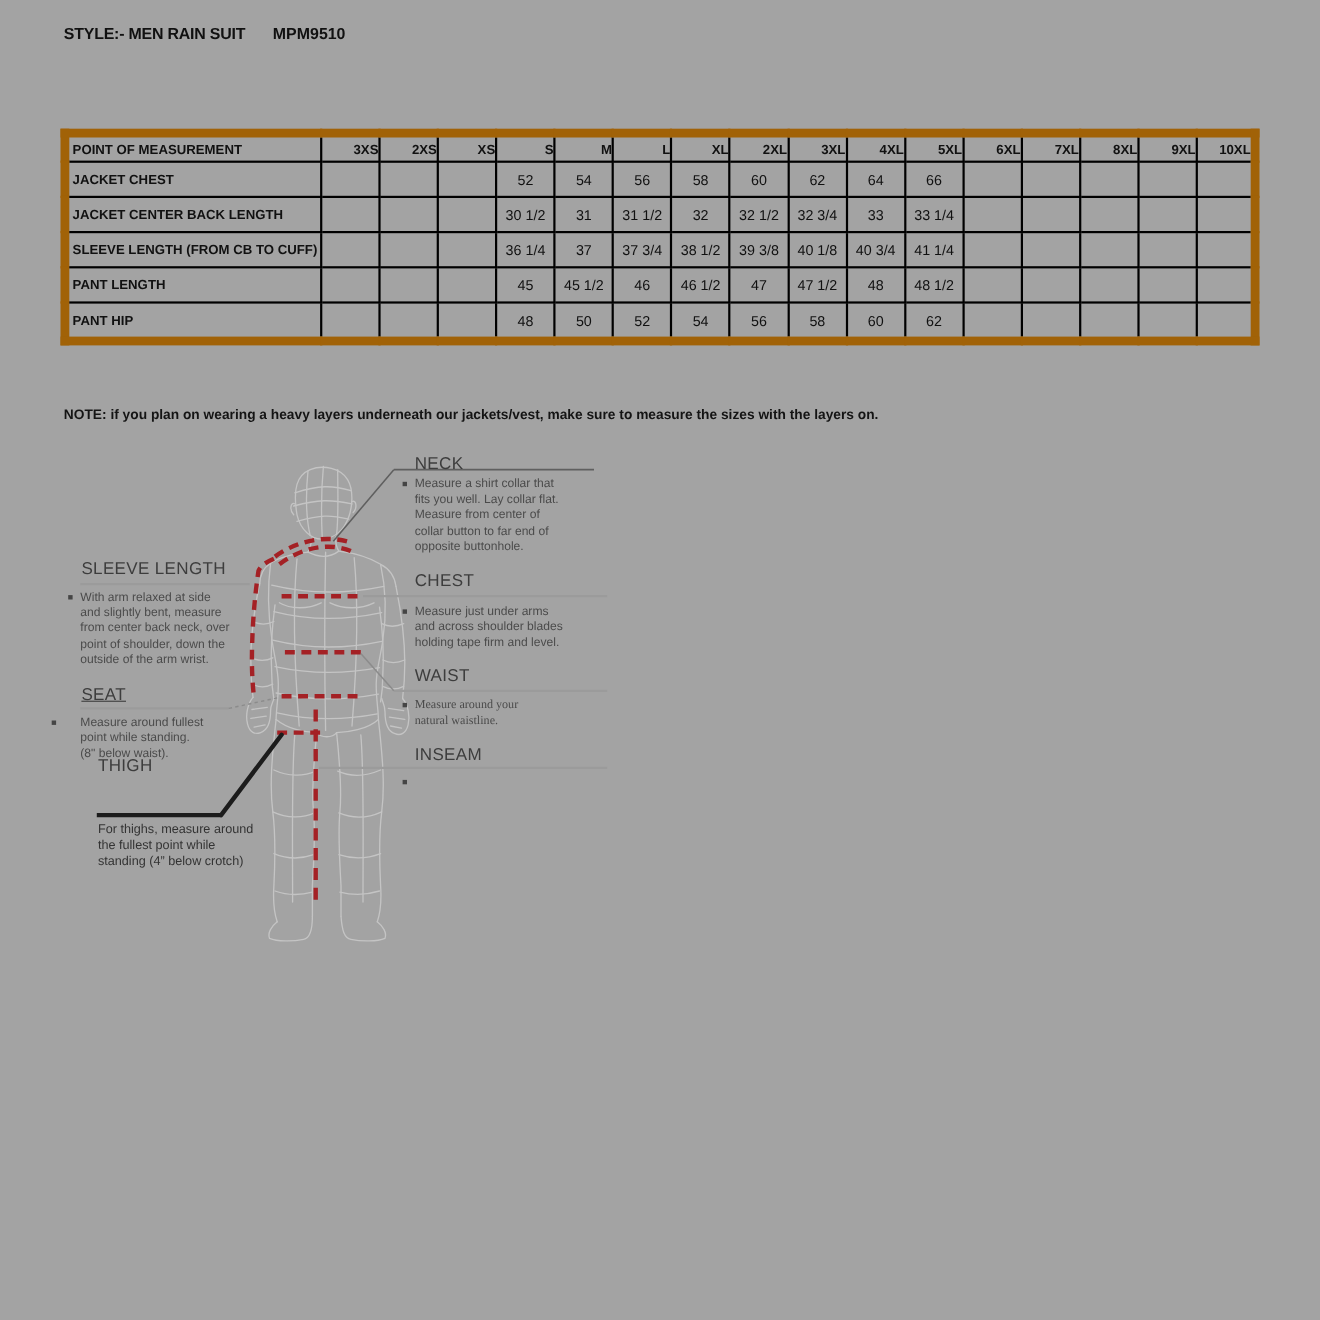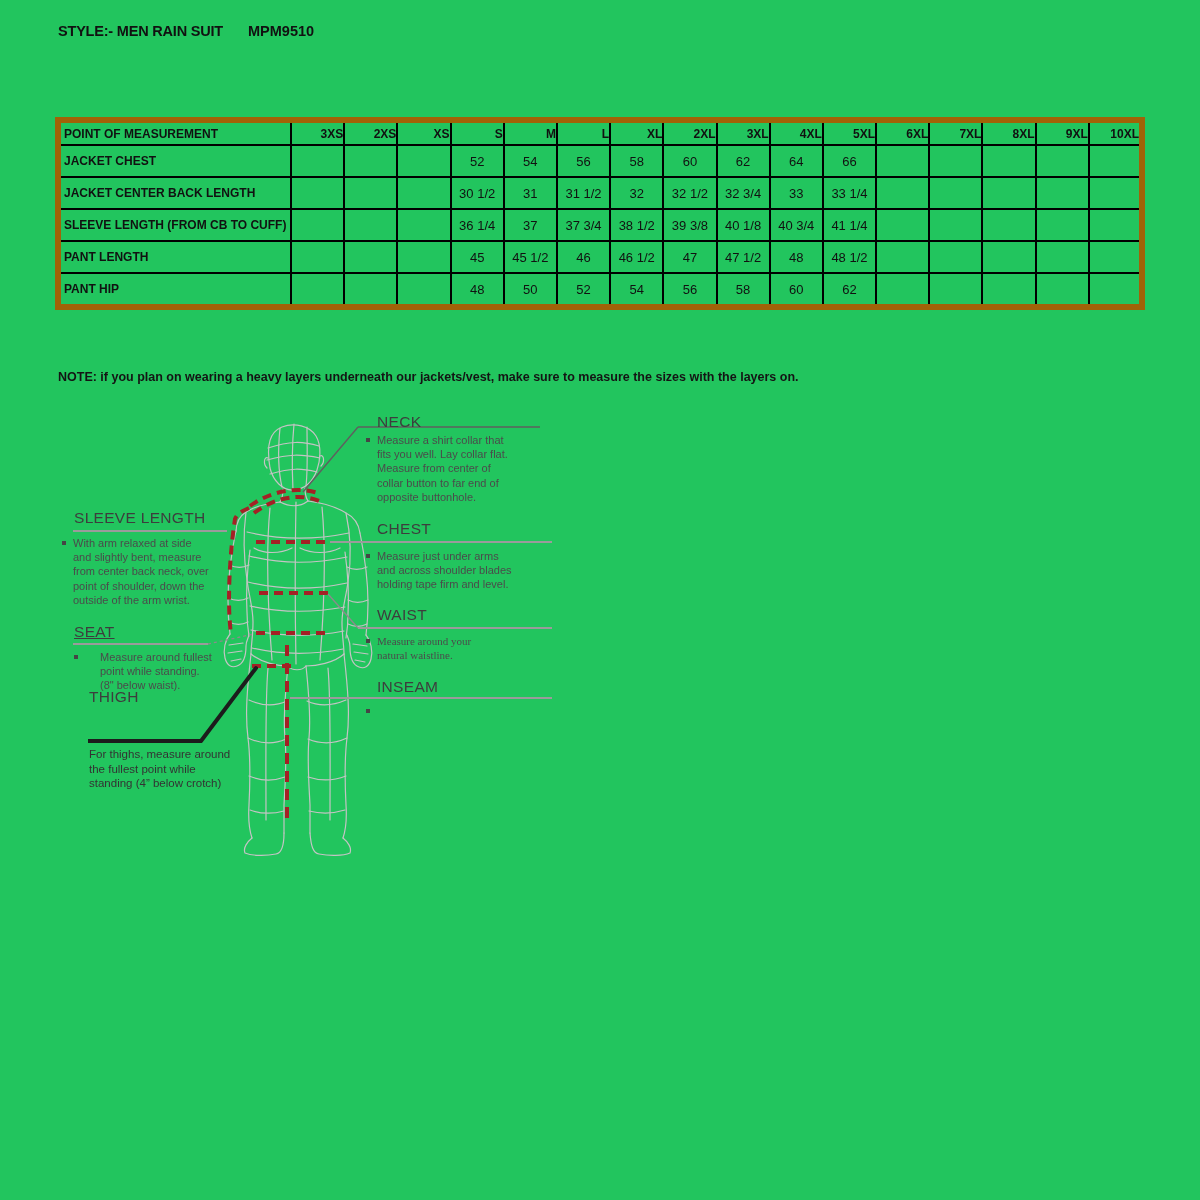--- a/index.html
+++ b/index.html
@@ -1,26 +1,26 @@
 <!DOCTYPE html>
 <html><head>
 <meta charset="utf-8">
 <style>
   html,body{margin:0;padding:0;background:#fff;}
-  .page{position:relative;width:1200px;height:1200px;background:#22c55e;overflow:hidden;
+  .page{position:relative;width:1200px;height:1200px;background:#a3a3a3;overflow:hidden;
         font-family:"Liberation Sans",sans-serif;color:#111;}
 
   
   .doc-title{position:absolute;left:58px;top:23px;font-size:14.5px;font-weight:bold;
              letter-spacing:-0.2px;white-space:nowrap;}
   .doc-code{position:absolute;left:248px;top:23px;font-size:14.5px;font-weight:bold;white-space:nowrap;}
 
   
   table.size{position:absolute;left:55px;top:117px;width:1090px;border-collapse:collapse;
-             table-layout:fixed;border:6px solid #a16207;}
+             table-layout:fixed;border:8px solid #a16207;}
   table.size th,table.size td{border:2px solid #000;padding:0;overflow:hidden;white-space:nowrap;}
   table.size thead th{height:21px;font-size:12px;font-weight:bold;text-align:right;}
   table.size thead th.c-label{text-align:left;padding-left:3px;}
   table.size tbody td{height:30px;font-size:13px;font-weight:normal;text-align:center;}
   table.size tbody td.c-label{font-size:12px;font-weight:bold;text-align:left;padding-left:3px;}
 
   
   .note{position:absolute;left:58px;top:370px;font-size:12.5px;font-weight:bold;color:#141414;
         white-space:nowrap;text-align:center;}
 
@@ -319,21 +319,21 @@
   <div class="mg-desc" style="left:62px;top:536px;width:175px;">
     <span class="bullet"></span>
     <span class="txt">With arm relaxed at side
 and slightly bent, measure
 from center back neck, over
 point of shoulder, down the
 outside of the arm wrist.</span>
   </div>
 
   <div class="mg-title" style="left:74px;top:623px;text-decoration:underline;">SEAT</div>
-  <div class="mg-desc" style="left:74px;top:650px;width:165px;gap:22px;">
+  <div class="mg-desc" style="left:47px;top:650px;width:165px;gap:22px;">
     <span class="bullet"></span>
     <span class="txt">Measure around fullest
 point while standing.
 (8" below waist).</span>
   </div>
 
   <div class="mg-title" style="left:89px;top:688px;">THIGH</div>
   <div class="mg-desc plain" style="left:89px;top:747px;width:160px;">
     <span class="txt">For thighs, measure around
 the fullest point while

